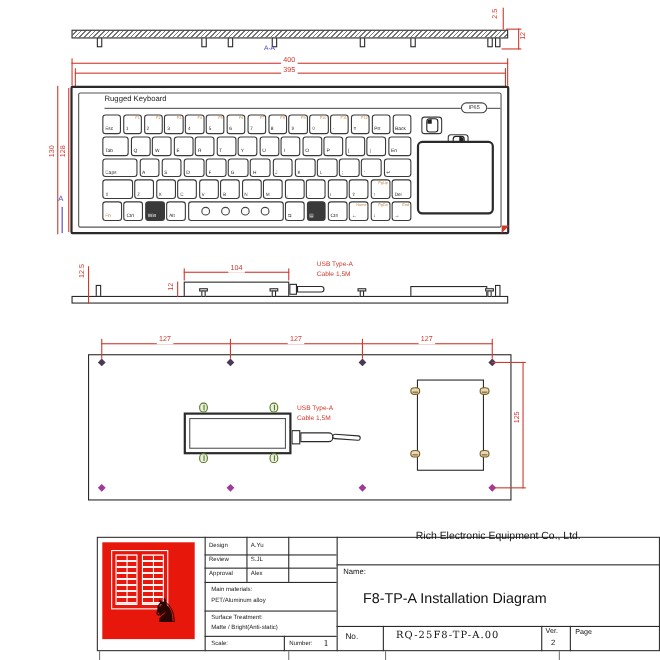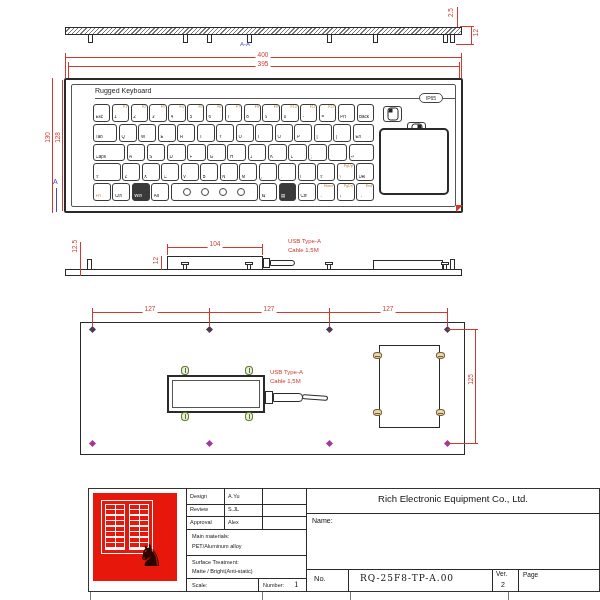--- a/index.html
+++ b/index.html
@@ -453,22 +453,23 @@
   <span class="tb" style="left:190px;top:519px;">Approval</span>
   <span class="tb" style="left:228px;top:519px;">Alex</span>
   <span class="tb" style="left:192px;top:533px;">Main materials:</span>
   <span class="tb" style="left:192px;top:543px;">PET/Aluminum alloy</span>
   <span class="tb" style="left:192px;top:559px;">Surface Treatment:</span>
   <span class="tb" style="left:192px;top:568px;">Matte / Bright(Anti-static)</span>
   <span class="tb" style="left:192px;top:582px;">Scale:</span>
   <span class="tb" style="left:263px;top:582px;">Number:</span>
   <span class="tb" style="left:294px;top:580px;font-size:7.5px;font-family:'DejaVu Serif',serif;">1</span>
 
-  <span class="abs" style="left:306px;top:493px;width:294px;text-align:center;font-size:9.5px;color:#111;">Rich Electronic Equipment Co., Ltd.</span>
+  <span class="abs" style="left:306px;top:482px;width:294px;text-align:center;font-size:9.5px;color:#111;">Rich Electronic Equipment Co., Ltd.</span>
   <span class="abs" style="left:312px;top:517px;font-size:7px;color:#111;">Name:</span>
+  <span class="abs" style="left:330px;top:536px;font-size:13px;color:#111;">F8-TP-A Installation Diagram</span>
   <span class="abs" style="left:314px;top:574px;font-size:7.5px;color:#111;">No.</span>
   <span class="abs" style="left:360px;top:573px;font-size:9px;letter-spacing:1px;color:#111;font-family:'DejaVu Serif',serif;">RQ-25F8-TP-A.00</span>
   <span class="abs" style="left:496px;top:570px;font-size:6.5px;color:#111;">Ver.</span>
   <span class="abs" style="left:501px;top:581px;font-size:7px;color:#111;">2</span>
   <span class="abs" style="left:523px;top:571px;font-size:6.5px;color:#111;">Page</span>
 
   <div class="ln" style="left:90px;top:592px;width:1px;height:8px;background:#777;"></div>
   <div class="ln" style="left:262px;top:592px;width:1px;height:8px;background:#777;"></div>
   <div class="ln" style="left:350px;top:592px;width:1px;height:8px;background:#777;"></div>
   <div class="ln" style="left:508px;top:592px;width:1px;height:8px;background:#777;"></div>

